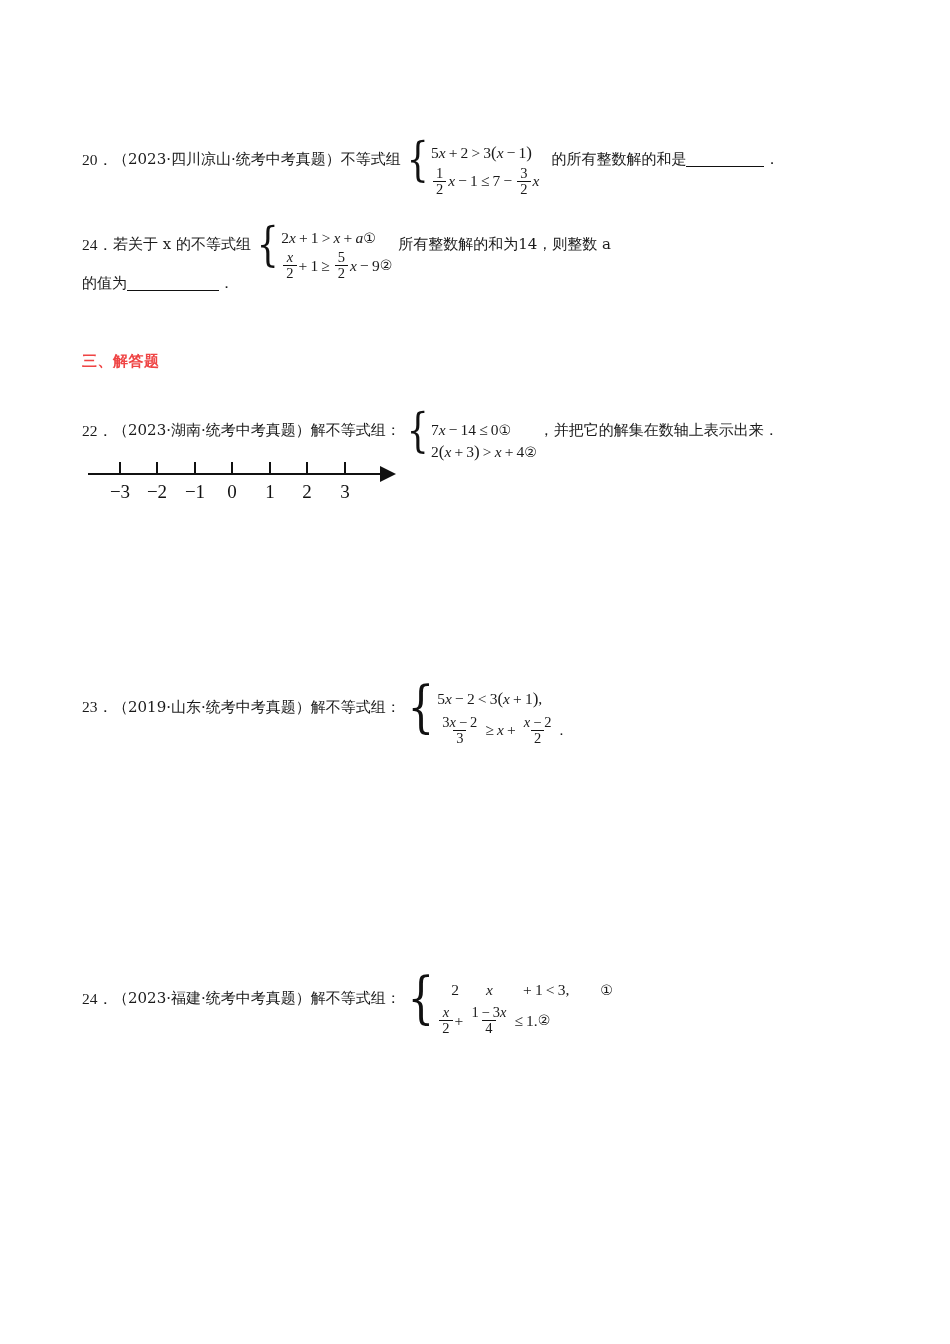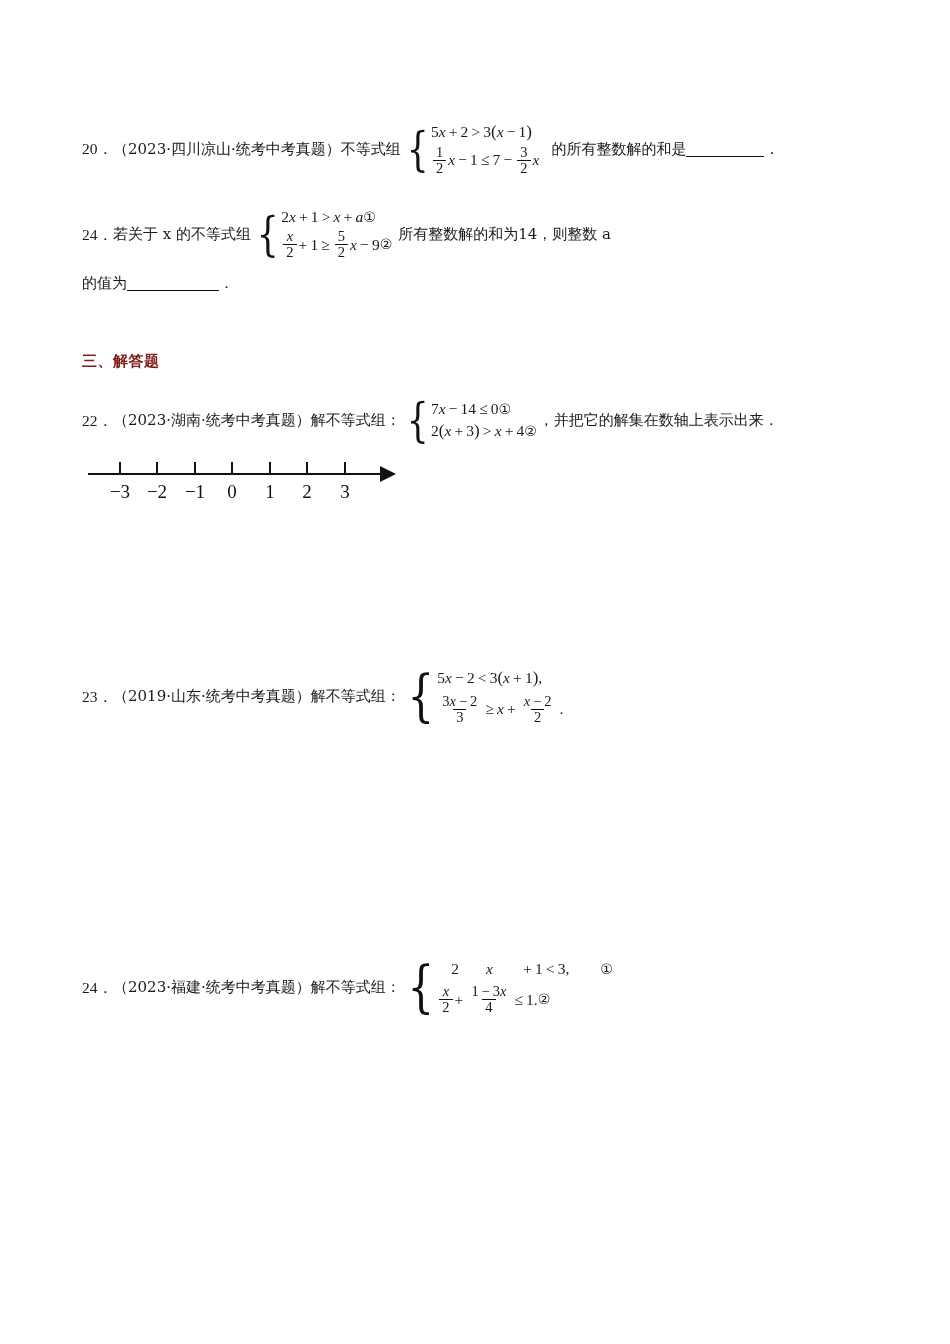--- a/index.html
+++ b/index.html
@@ -57,20 +57,21 @@
     transform: scaleX(0.75);
     margin-right: -1px;
     color: #111;
   }
   .brace.tall { font-size: 56px; }
   .rows {
     display: inline-flex;
     flex-direction: column;
     justify-content: flex-start;
     gap: 3px;
+    margin-top: 21px;
   }
   .row {
     display: flex;
     align-items: center;
     white-space: nowrap;
     font-size: 15.5px;
     line-height: 1.15;
   }
 
   
@@ -99,21 +100,21 @@
   .blank.w1 { width: 78px; }
   .blank.w2 { width: 92px; }
 
   
   .section-head {
     position: absolute;
     left: 82px;
     font-family: "DejaVu Serif", "Liberation Serif", serif;
     font-weight: bold;
     font-size: 15px;
-    color: #7f1d1d;
+    color: #ef4444;
     letter-spacing: 0.5px;
   }
 
   
   .numberline {
     position: absolute;
   }
   .numberline svg { display: block; }
   .nl-label {
     font-family: "Liberation Serif", serif;

